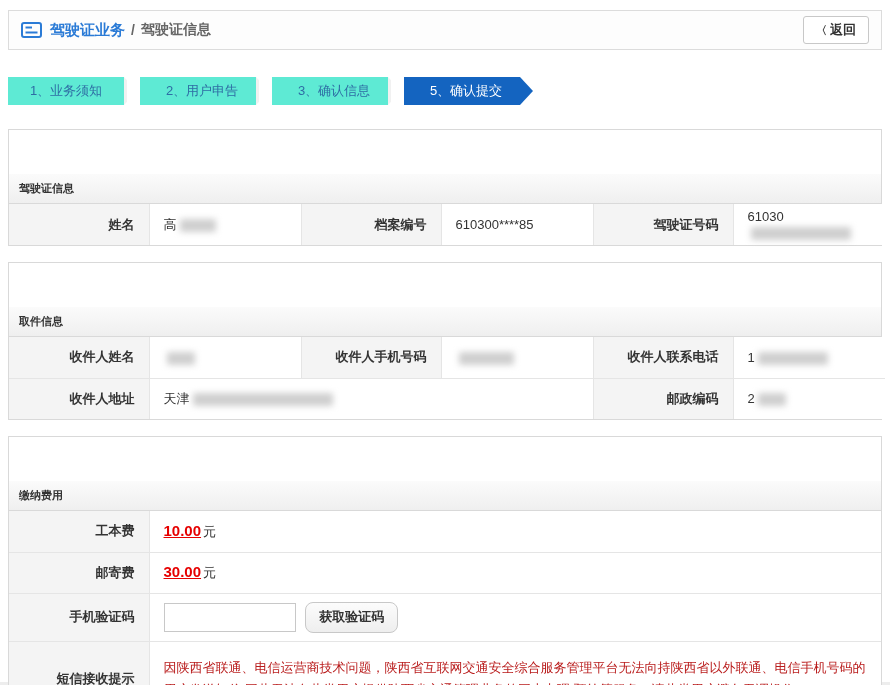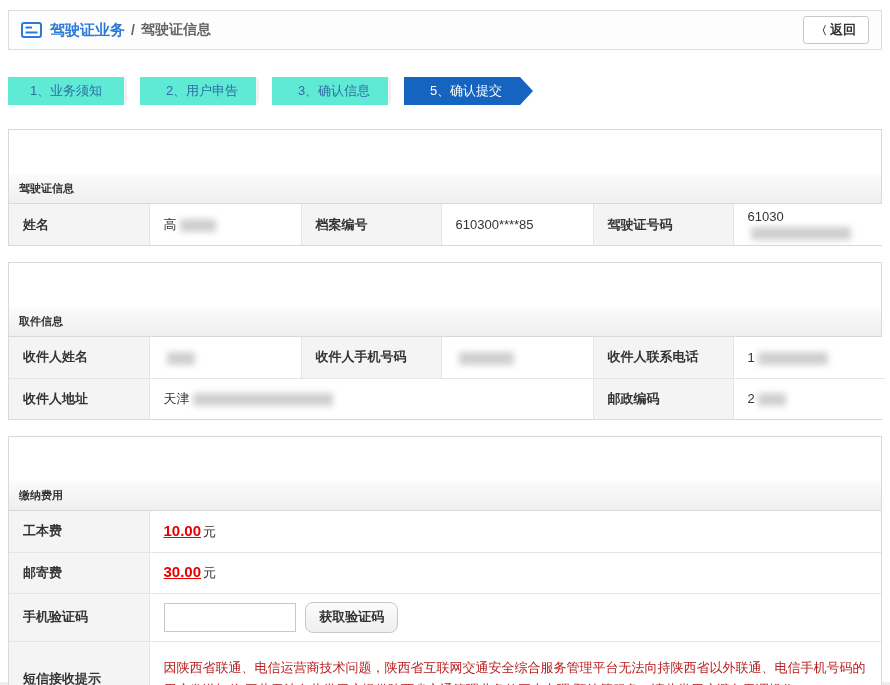--- a/index.html
+++ b/index.html
@@ -47,21 +47,21 @@
   .step.active::after { border-left-color:#1464c0; }
 
   
   .section { border:1px solid #d9d9d9; margin-bottom:16px; }
   .section-title {
     background:linear-gradient(#fbfbfb,#efefef); border-bottom:1px solid #d9d9d9;
     padding:7px 10px; font-weight:bold; font-size:11px; color:#333;margin-top:44px;
   }
   table { width:100%; border-collapse:collapse; table-layout:fixed; }
   td { border:1px solid #e5e5e5; font-size:13px; height:41px; padding:0 14px; vertical-align:middle; background:#fff; }
-  td.lbl { background:#f4f4f4; font-weight:bold; color:#333; }
+  td.lbl { background:#f4f4f4; text-align:right; font-weight:bold; color:#333; }
   tr td:first-child { border-left:none; }
   tr td:last-child { border-right:none; }
   tr:first-child td { border-top:none; }
   tr:last-child td { border-bottom:none; }
   col.c-lbl { width:140px; }
   col.c-val { width:152px; }
 
   
   .redact {
     display:inline-block; height:13px; border-radius:2px; background:#cfcfcf;

